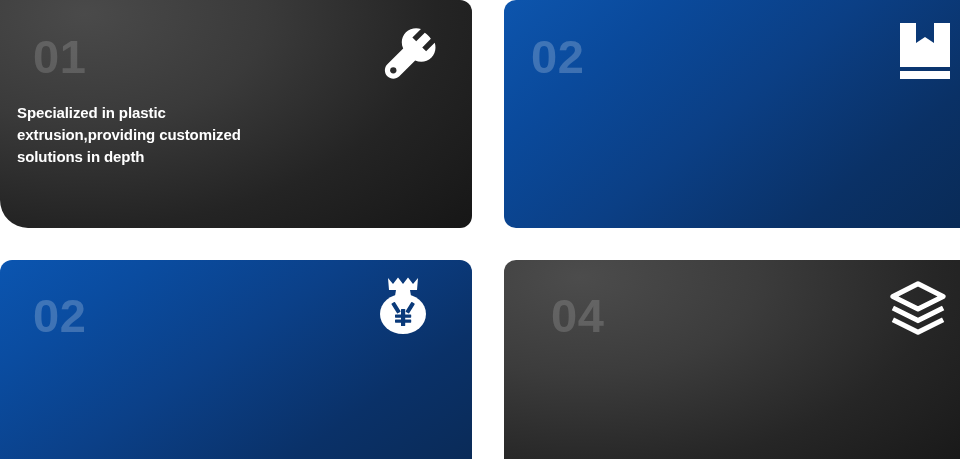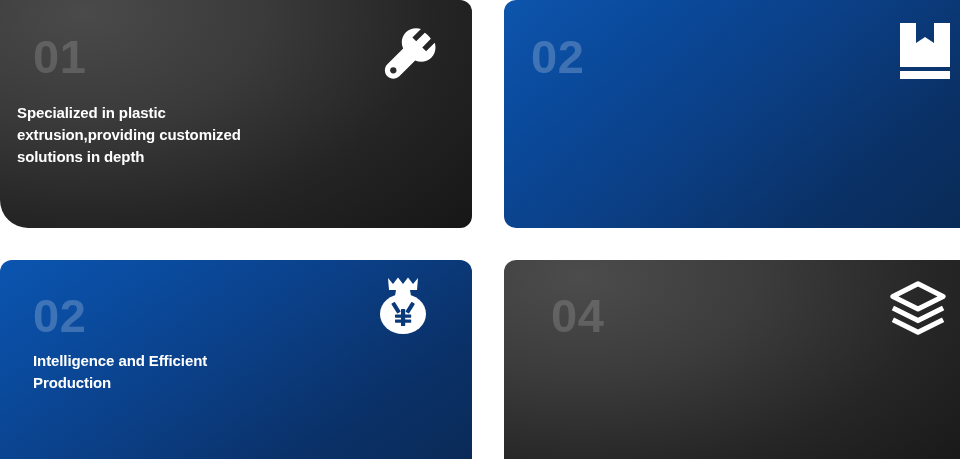--- a/index.html
+++ b/index.html
@@ -175,22 +175,20 @@
           <g fill="#0a3a7a">
             <rect x="27.0" y="35" width="4.2" height="17" rx="0.6"></rect>
             <rect x="21.0" y="40.4" width="16.2" height="3.3" rx="0.6"></rect>
             <rect x="21.0" y="45.4" width="16.2" height="3.3" rx="0.6"></rect>
             <rect x="20.0" y="28.0" width="4.0" height="11.5" rx="0.6" transform="rotate(-32 22 33.7)"></rect>
             <rect x="34.2" y="28.0" width="4.0" height="11.5" rx="0.6" transform="rotate(32 36.2 33.7)"></rect>
           </g>
         </svg>
       </div>
 
-      <div class="card-text">Intelligence and Efficient
-Production</div>
     </div>
   </div>
 
   <div class="card c4">
     <div class="card-inner">
       <div class="card-number">04</div>
 
       <div class="card-icon">
         <svg width="62" height="58" viewBox="0 0 64 60" fill="none" aria-hidden="true">
           <g stroke="currentColor" stroke-width="5.2" stroke-linejoin="round" fill="none">

